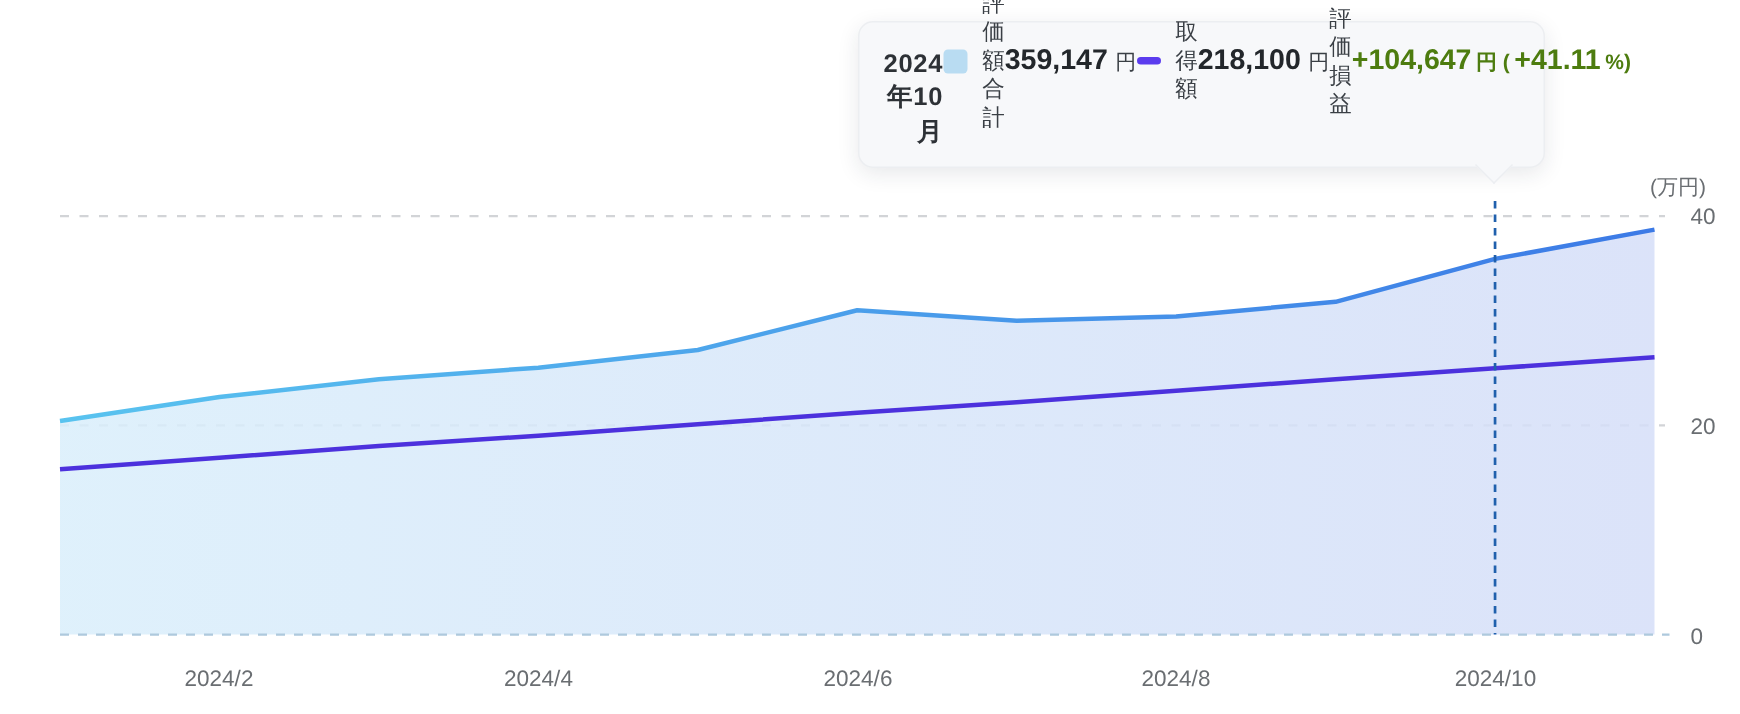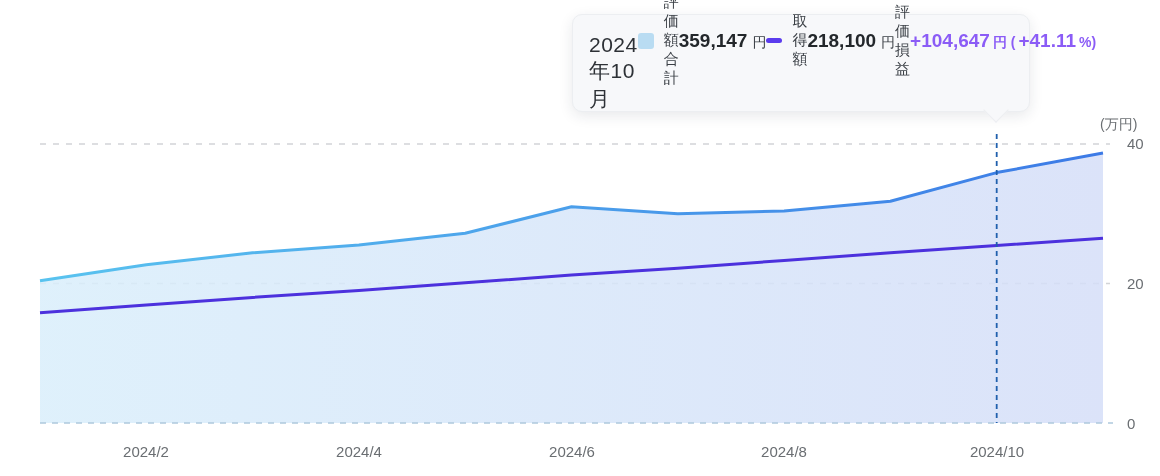--- a/index.html
+++ b/index.html
@@ -15,21 +15,21 @@
     box-sizing:border-box; padding:13px 22px 10px 16px;
     background:#f7f8fa; border:1px solid #eceef1; border-radius:10px;
     box-shadow:0 4px 14px rgba(30,40,60,.10);
     display:flex; z-index:2;
   }
   .tt-caret {
     position:absolute; left:414px; bottom:-8px; width:17px; height:17px;
     background:#f7f8fa; transform:rotate(45deg);
     border-right:1px solid #eceef1; border-bottom:1px solid #eceef1;
   }
-  .tt-date { width:107px; font-size:21px; font-weight:normal; color:#2d3136; padding-top:5px; letter-spacing:.5px; }
+  .tt-date { width:107px; font-size:17px; font-weight:bold; color:#2d3136; padding-top:5px; letter-spacing:.5px;text-align:right; }
   .tt-rows { flex:1; display:flex; }
   .tt-row { display:flex; align-items:center; height:25px; }
   .sw { width:16px; height:16px; border-radius:3px; margin-right:10px; flex:none; }
   .sw-line { height:5px; border-radius:2.5px; }
   .tt-label { font-size:15px; color:#3a3f45; }
   .tt-val { margin-left:auto; font-size:19px; font-weight:bold; color:#23272b; white-space:nowrap; }
   .tt-val .unit { font-size:14px; font-weight:normal; color:#3a3f45; margin-left:5px; }
   .profit { margin-left:auto; font-weight:bold; font-size:19px; white-space:nowrap; }
   .profit .u { font-size:14px; margin:0 3px; }
 </style>
@@ -82,20 +82,20 @@
       </div>
 
       <div class="tt-row">
         <span class="sw sw-line" id="swLine" style="background: rgb(91, 60, 238);"></span>
         <span class="tt-label">取得額</span>
         <span class="tt-val"><b>218,100</b><span class="unit">円</span></span>
       </div>
 
       <div class="tt-row">
         <span class="tt-label">評価損益</span>
-        <span class="profit" id="profitVal" style="color: #8b5cf6;"><b>+104,647</b><span class="u">円 (</span><b>+41.11</b><span class="u">%)</span></span>
+        <span class="profit" id="profitVal" style="color: #4d7c0f;"><b>+104,647</b><span class="u">円 (</span><b>+41.11</b><span class="u">%)</span></span>
       </div>
 
     </div>
     <div class="tt-caret"></div>
   </div>
 
 </div>
 
 </body></html>

